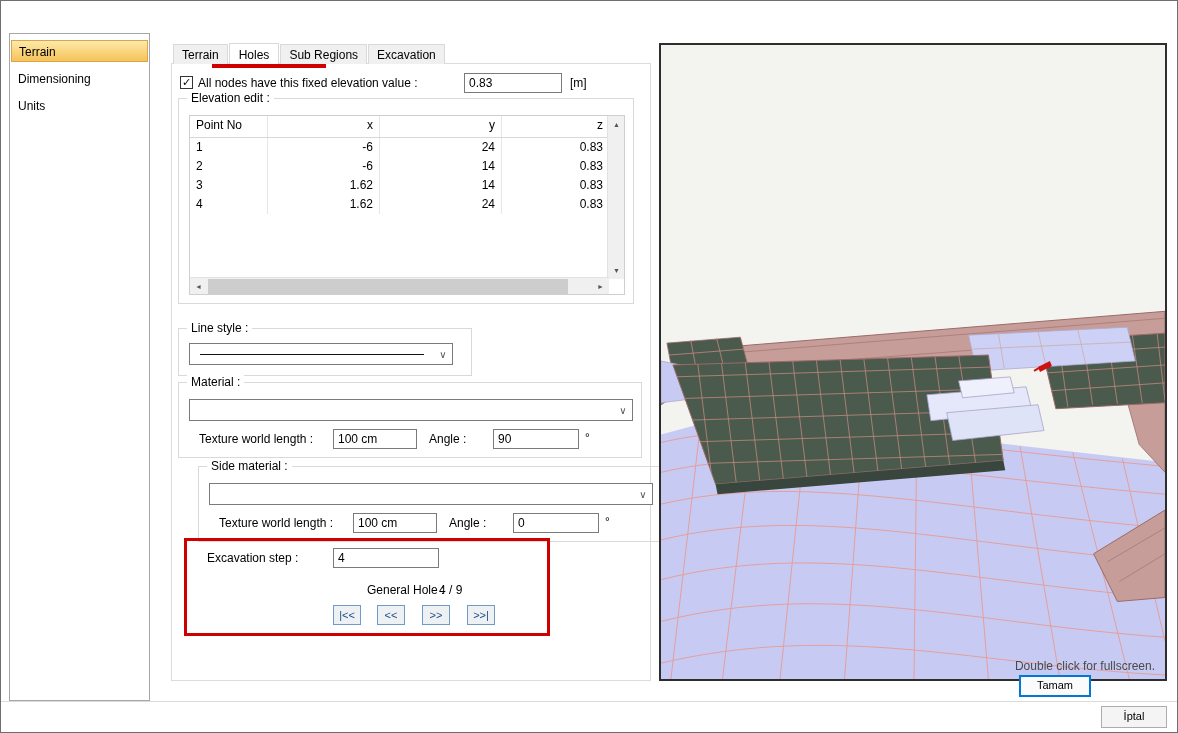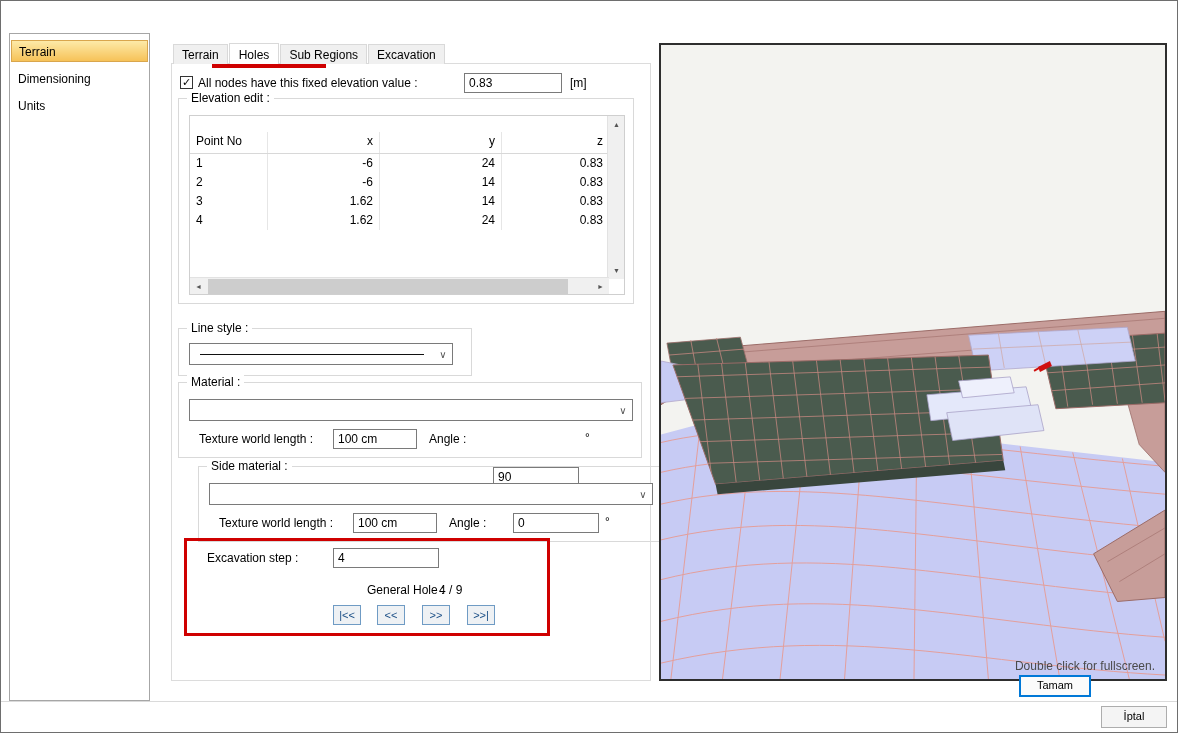--- a/index.html
+++ b/index.html
@@ -34,21 +34,21 @@
 
   .checkbox { position:absolute; width:13px; height:13px; border:1px solid #333; background:#fff; font-size:11px; line-height:11px; text-align:center; cursor:pointer; }
 
   .combo { position:absolute; height:22px; border:1px solid #7a7a7a; background:#fff; cursor:pointer; }
   .combo .val { position:absolute; left:5px; top:3px; right:20px; overflow:hidden; white-space:nowrap; }
   .combo .arrow { position:absolute; right:0; top:0; width:18px; height:100%; display:flex; align-items:center; justify-content:center; color:#555; font-size:10px; }
   .line-preview { position:absolute; left:10px; right:28px; top:10px; border-top:1px solid #111; }
 
   
   .tblwrap { position:absolute; left:10px; top:16px; width:436px; height:180px; border:1px solid #cfcfcf; background:#fff; }
-  .tbl { position:absolute; left:0; top:16px; width:419px; height:163px; overflow:hidden; }
+  .tbl { position:absolute; left:0; top:0; width:419px; height:163px; overflow:hidden; }
   .tr { display:flex; height:19px; }
   .tr.head { height:22px; border-bottom:1px solid #d8d8d8; }
   .td { padding:2px 6px; border-right:1px solid #e6e6e6; overflow:hidden; white-space:nowrap; }
   .c0 { width:78px; } .c1 { width:112px; } .c2 { width:122px; } .c3 { width:107px; border-right:none; }
   .num { text-align:right; }
   .vsb { position:absolute; right:0; top:0; width:17px; height:163px; background:#f0f0f0; border-left:1px solid #e2e2e2; }
   .hsb { position:absolute; left:0; bottom:0; width:419px; height:17px; background:#f0f0f0; border-top:1px solid #e2e2e2; }
   .sarr { position:absolute; width:17px; height:17px; display:flex; align-items:center; justify-content:center; font-size:7px; color:#555; cursor:pointer; }
   .hthumb { position:absolute; left:18px; top:1px; width:360px; height:15px; background:#cdcdcd; cursor:pointer; }
 
@@ -166,21 +166,21 @@
 
     <div class="group" style="left:6px; top:318px; width:464px; height:76px;">
       <span class="glabel">Material :</span>
       <div class="combo" style="left:10px; top:16px; width:444px;">
         <span class="val"></span>
         <span class="arrow">∨</span>
       </div>
       <span class="lbl" style="left:20px; top:49px;">Texture world length :</span>
       <input class="tb" style="left: 154px; top: 46px; width: 84px;" value="100 cm">
       <span class="lbl" style="left:250px; top:49px;">Angle :</span>
-      <input class="tb" style="left: 314px; top: 46px; width: 86px; margin-top: 38px;" value="90">
+      <input class="tb" style="left: 314px; top: 46px; width: 86px;" value="90">
       <span class="lbl" style="left:406px; top:48px;">°</span>
     </div>
 
     <div class="group" style="left:6px; top:402px; width:464px; height:76px;margin-left:20px;">
       <span class="glabel">Side material :</span>
       <div class="combo" style="left:10px; top:16px; width:444px;">
         <span class="arrow">∨</span>
       </div>
       <span class="lbl" style="left:20px; top:49px;">Texture world length :</span>
       <input class="tb" style="left: 154px; top: 46px; width: 84px;" value="100 cm">

